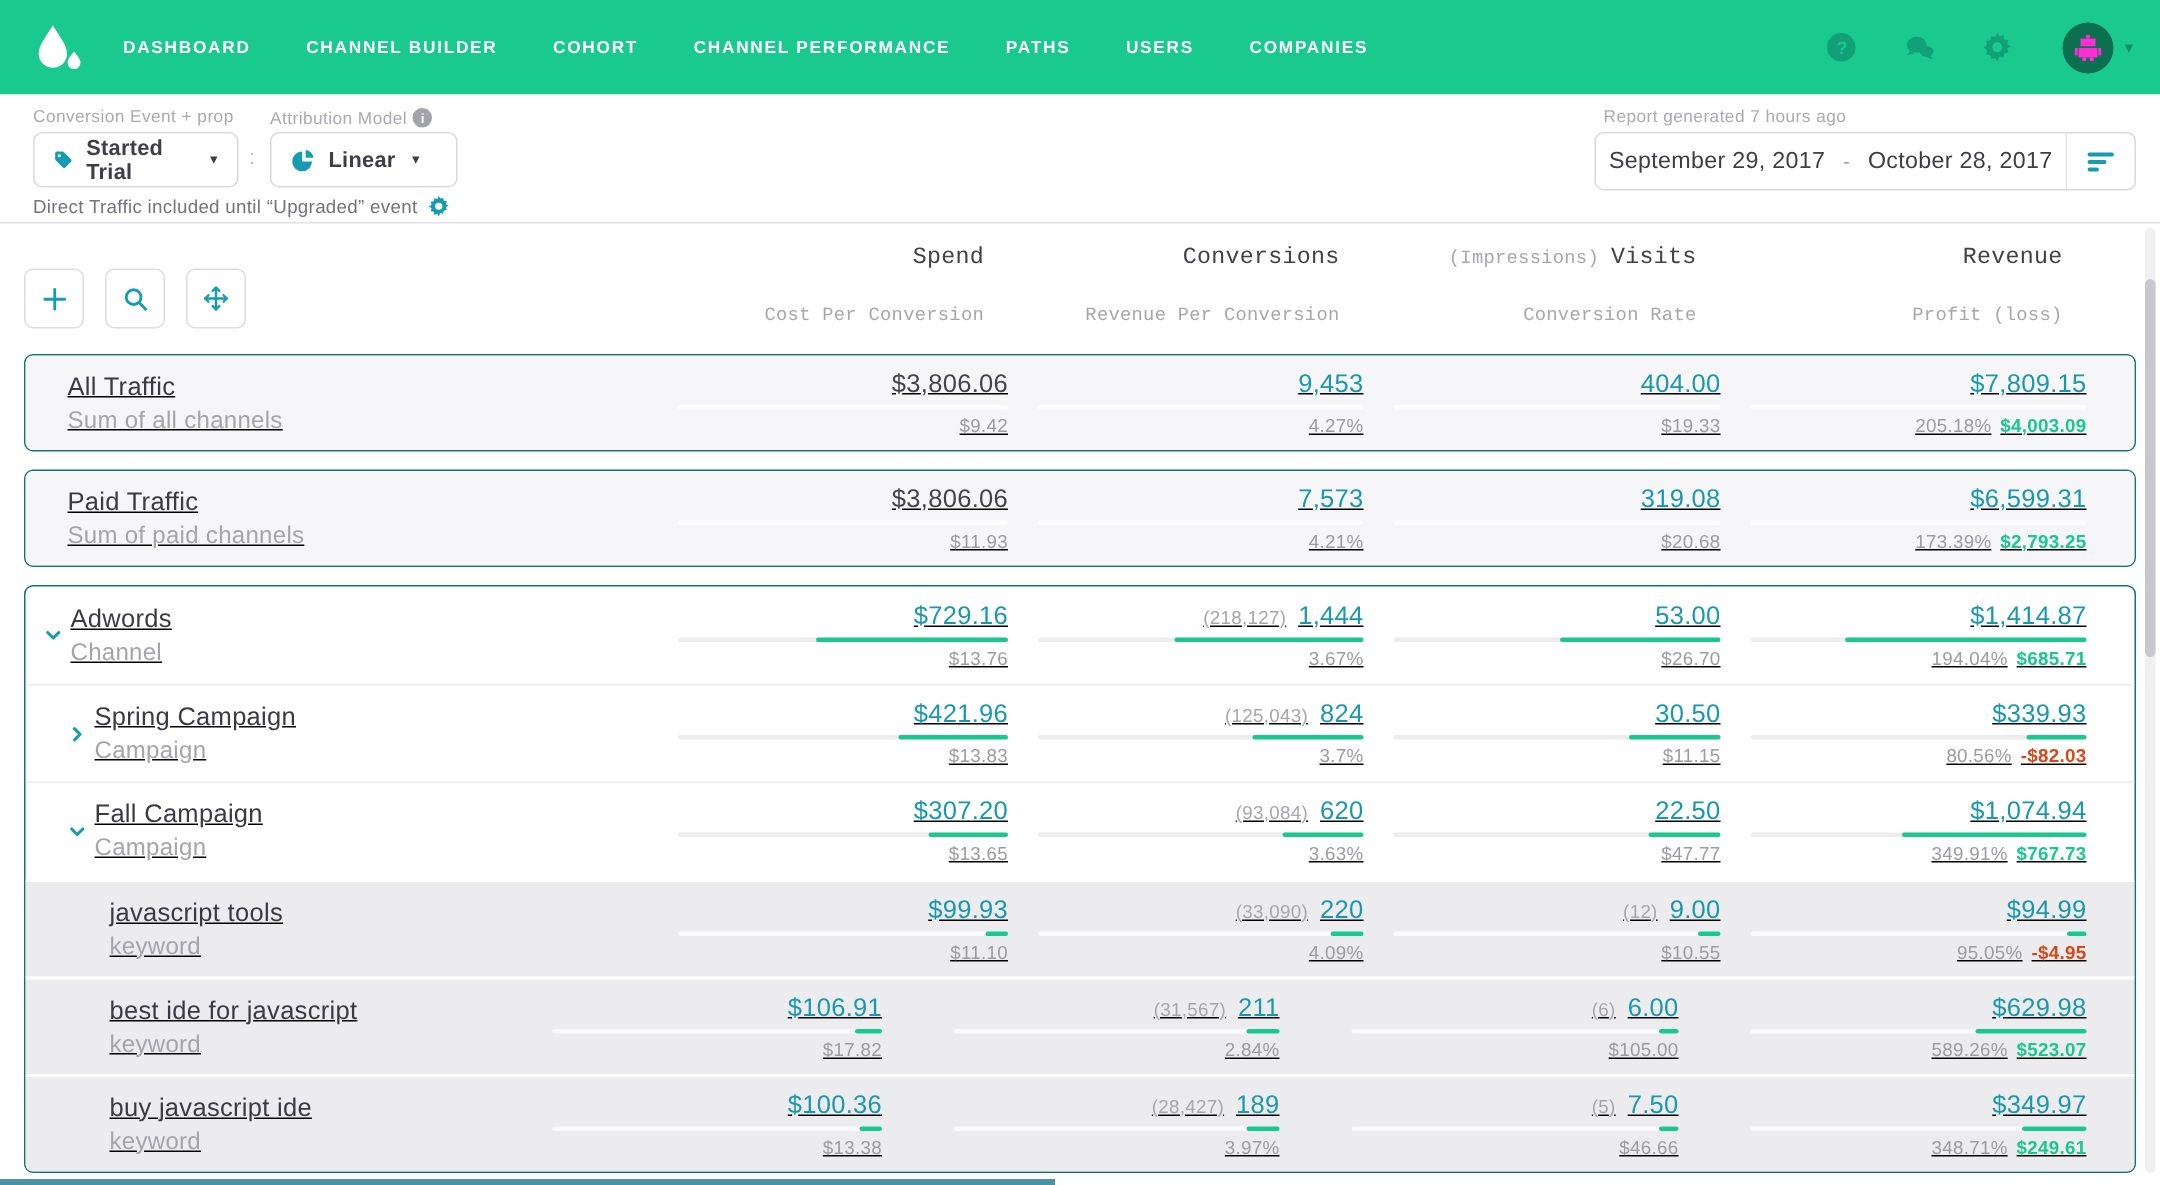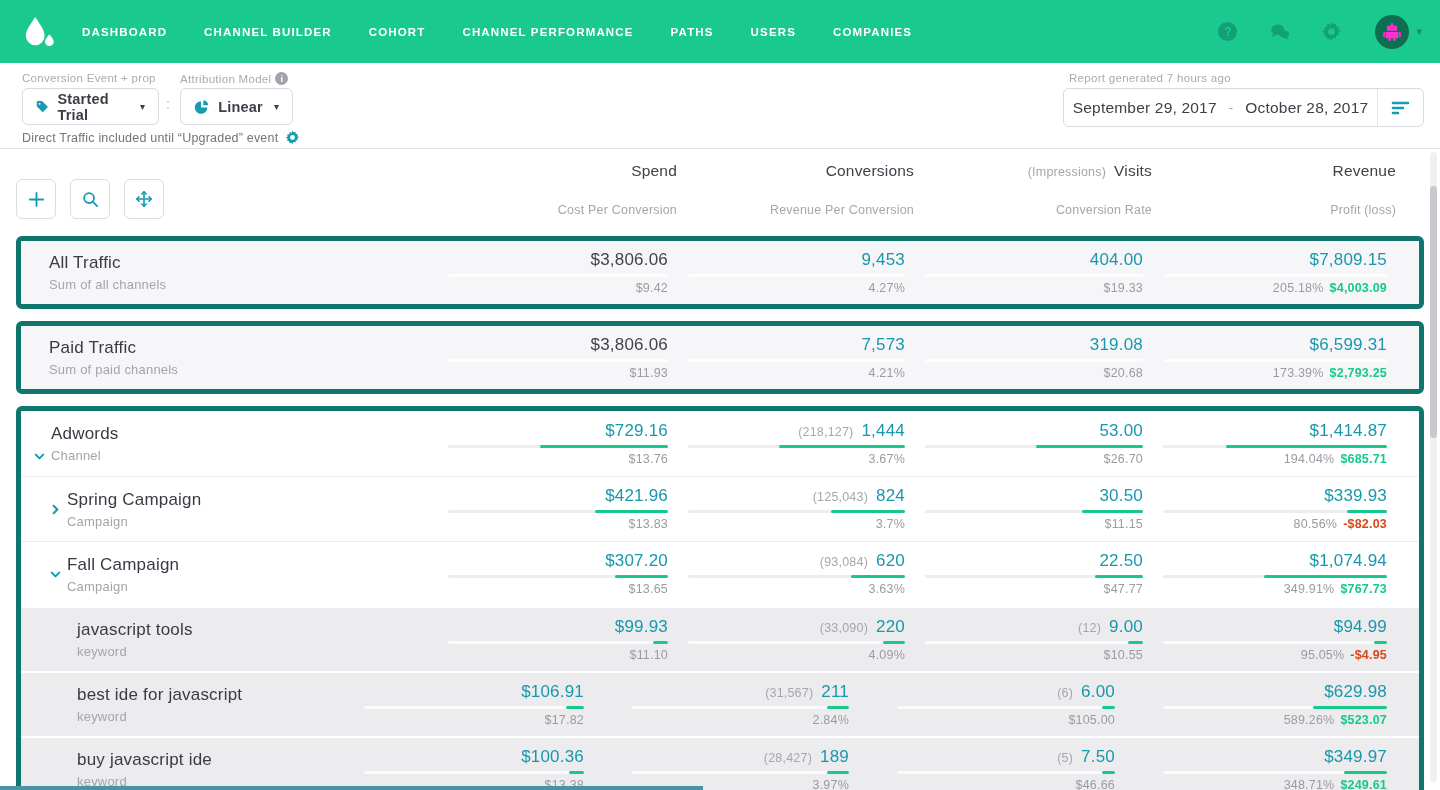--- a/index.html
+++ b/index.html
@@ -32,47 +32,47 @@
     font-size:9px; font-weight:700; align-items:center; justify-content:center; margin-left:4px; vertical-align:1px; }
   .datebox { position:absolute; top:25px; right:16px; width:361px; height:39px; border:1px solid #d9d9df; border-radius:6px;
     background:#fff; display:flex; align-items:center; cursor:pointer; }
   .datebox .dates { flex:1; display:flex; align-items:center; justify-content:center; gap:12px;
     font-size:15.5px; color:#3e3e48; letter-spacing:.2px; }
   .date-dash { color:#9b9ba3; font-size:13px; }
   .datebox .dicon { width:46px; align-self:stretch; border-left:1px solid #e4e4e9; display:flex; align-items:center; justify-content:center; }
 
   
   .thead { display:grid; grid-template-columns:minmax(0,1fr) 240px 237px 238px 244px;
-    padding:13px 44px 9px 16px; align-items:end; margin-bottom:8px; }
+    padding:13px 65px 9px 16px; align-items:end; margin-bottom:8px;font-family:Liberation Mono, monospace; }
   .tools { display:flex; gap:14px; align-items:center; }
   .tbtn { width:40px; height:40px; border:1px solid #dcdce2; border-radius:6px; background:#fff; color:#169cb1;
     display:flex; align-items:center; justify-content:center; cursor:pointer; }
   .hcell { text-align:right; padding-left:20px; padding-bottom:2px; }
   .hp { font-size:15.5px; color:#3f4049; display:flex; justify-content:flex-end; align-items:baseline; gap:8px; letter-spacing:.2px; }
   .hp .pre { font-size:12.5px; color:#a6a6ad; }
   .hs { font-size:12.5px; color:#a6a6ad; margin-top:23px; letter-spacing:.2px; }
 
   
-  .card { border:5px solid #0f766e; border-radius:6px; margin:0 16px 12px; background:#fff; overflow:hidden; }
+  .card { border:1px solid #0f766e; border-radius:6px; margin:0 16px 12px; background:#fff; overflow:hidden;text-decoration:underline; }
   .card.summary .trow { background:#f6f6f8; height:63px; }
   .trow { display:grid; grid-template-columns:minmax(0,1fr) 240px 237px 238px 244px;
     padding-right:32px; height:65px; align-items:center; border-top:1px solid #ececef; cursor:pointer; }
   .trow:first-child { border-top:none; }
   .trow.graybg { background:#ececee; border-top:2px solid #fff; }
   .trow.graybg + .trow.graybg { border-top:2px solid #fff;gap:28px; }
 
   .cell.name { display:flex; align-items:center; gap:5px; }
   .lvl0 .cell.name { padding-left:28px; }
-  .lvl1 .cell.name { padding-left:12px;align-items:flex-end; }
+  .lvl1 .cell.name { padding-left:12px; }
   .lvl2 .cell.name { padding-left:28px; }
   .lvl3 .cell.name { padding-left:56px; }
   .chev { flex:0 0 auto; }
   .chev.right { transform:rotate(-90deg); }
   .ttl { font-size:17px; color:#3a3a44; letter-spacing:.2px; }
-  .sub { font-size:13px; color:#a4a4ab; margin-top:4px; letter-spacing:.2px; }
+  .sub { font-size:16px; color:#a4a4ab; margin-top:4px; letter-spacing:.2px; }
 
   .cell.v { padding-left:20px; }
   .primary { display:flex; justify-content:flex-end; align-items:baseline; gap:8px; font-size:17px; color:#1898ad; letter-spacing:.2px; }
   .primary .val.dark { color:#43434d; }
   .primary .pre { font-size:12.5px; color:#a6a6ad; }
   .track { position:relative; height:3px; margin:4px 0; background:#ededf0; border-radius:2px; }
   .graybg .track { background:#fafafb; }
   .card.summary .track { background:#fdfdfe; }
   .fill { position:absolute; right:0; top:0; height:100%; background:#19c88c; border-radius:2px; }
   .secondary { display:flex; justify-content:flex-end; gap:6px; font-size:12.5px; color:#9b9ba3; letter-spacing:.2px; min-height:15px; }
@@ -148,21 +148,21 @@
     <svg width="15" height="15" viewBox="0 0 16 16" fill="#169cb1">
       <path d="M1 2.5A1.5 1.5 0 0 1 2.5 1h4.8c.4 0 .78.16 1.06.44l6.2 6.2a1.5 1.5 0 0 1 0 2.12l-4.8 4.8a1.5 1.5 0 0 1-2.12 0l-6.2-6.2A1.5 1.5 0 0 1 1 7.3V2.5z"></path>
       <circle cx="4.6" cy="4.6" r="1.25" fill="#fff"></circle>
     </svg>
     <span class="dd-text">Started Trial</span>
     <span class="dd-caret">▾</span>
   </div>
 
   <span class="colon">:</span>
 
-  <div class="dd" style="left:180px; width:113px">
+  <div class="dd" style="left:180px; width:125px">
     <svg width="16" height="16" viewBox="0 0 16 16">
       <circle cx="7.4" cy="8.6" r="6.6" fill="#169cb1"></circle>
       <path d="M7.4 8.6 L7.4 0 A8.6 8.6 0 0 1 16 8.6 Z" fill="#fff"></path>
       <path d="M9.8 6.2 L9.8 1 A6 6 0 0 1 15 6.2 Z" fill="#169cb1"></path>
     </svg>
     <span class="dd-text">Linear</span>
     <span class="dd-caret">▾</span>
   </div>
 
   <div class="note">

